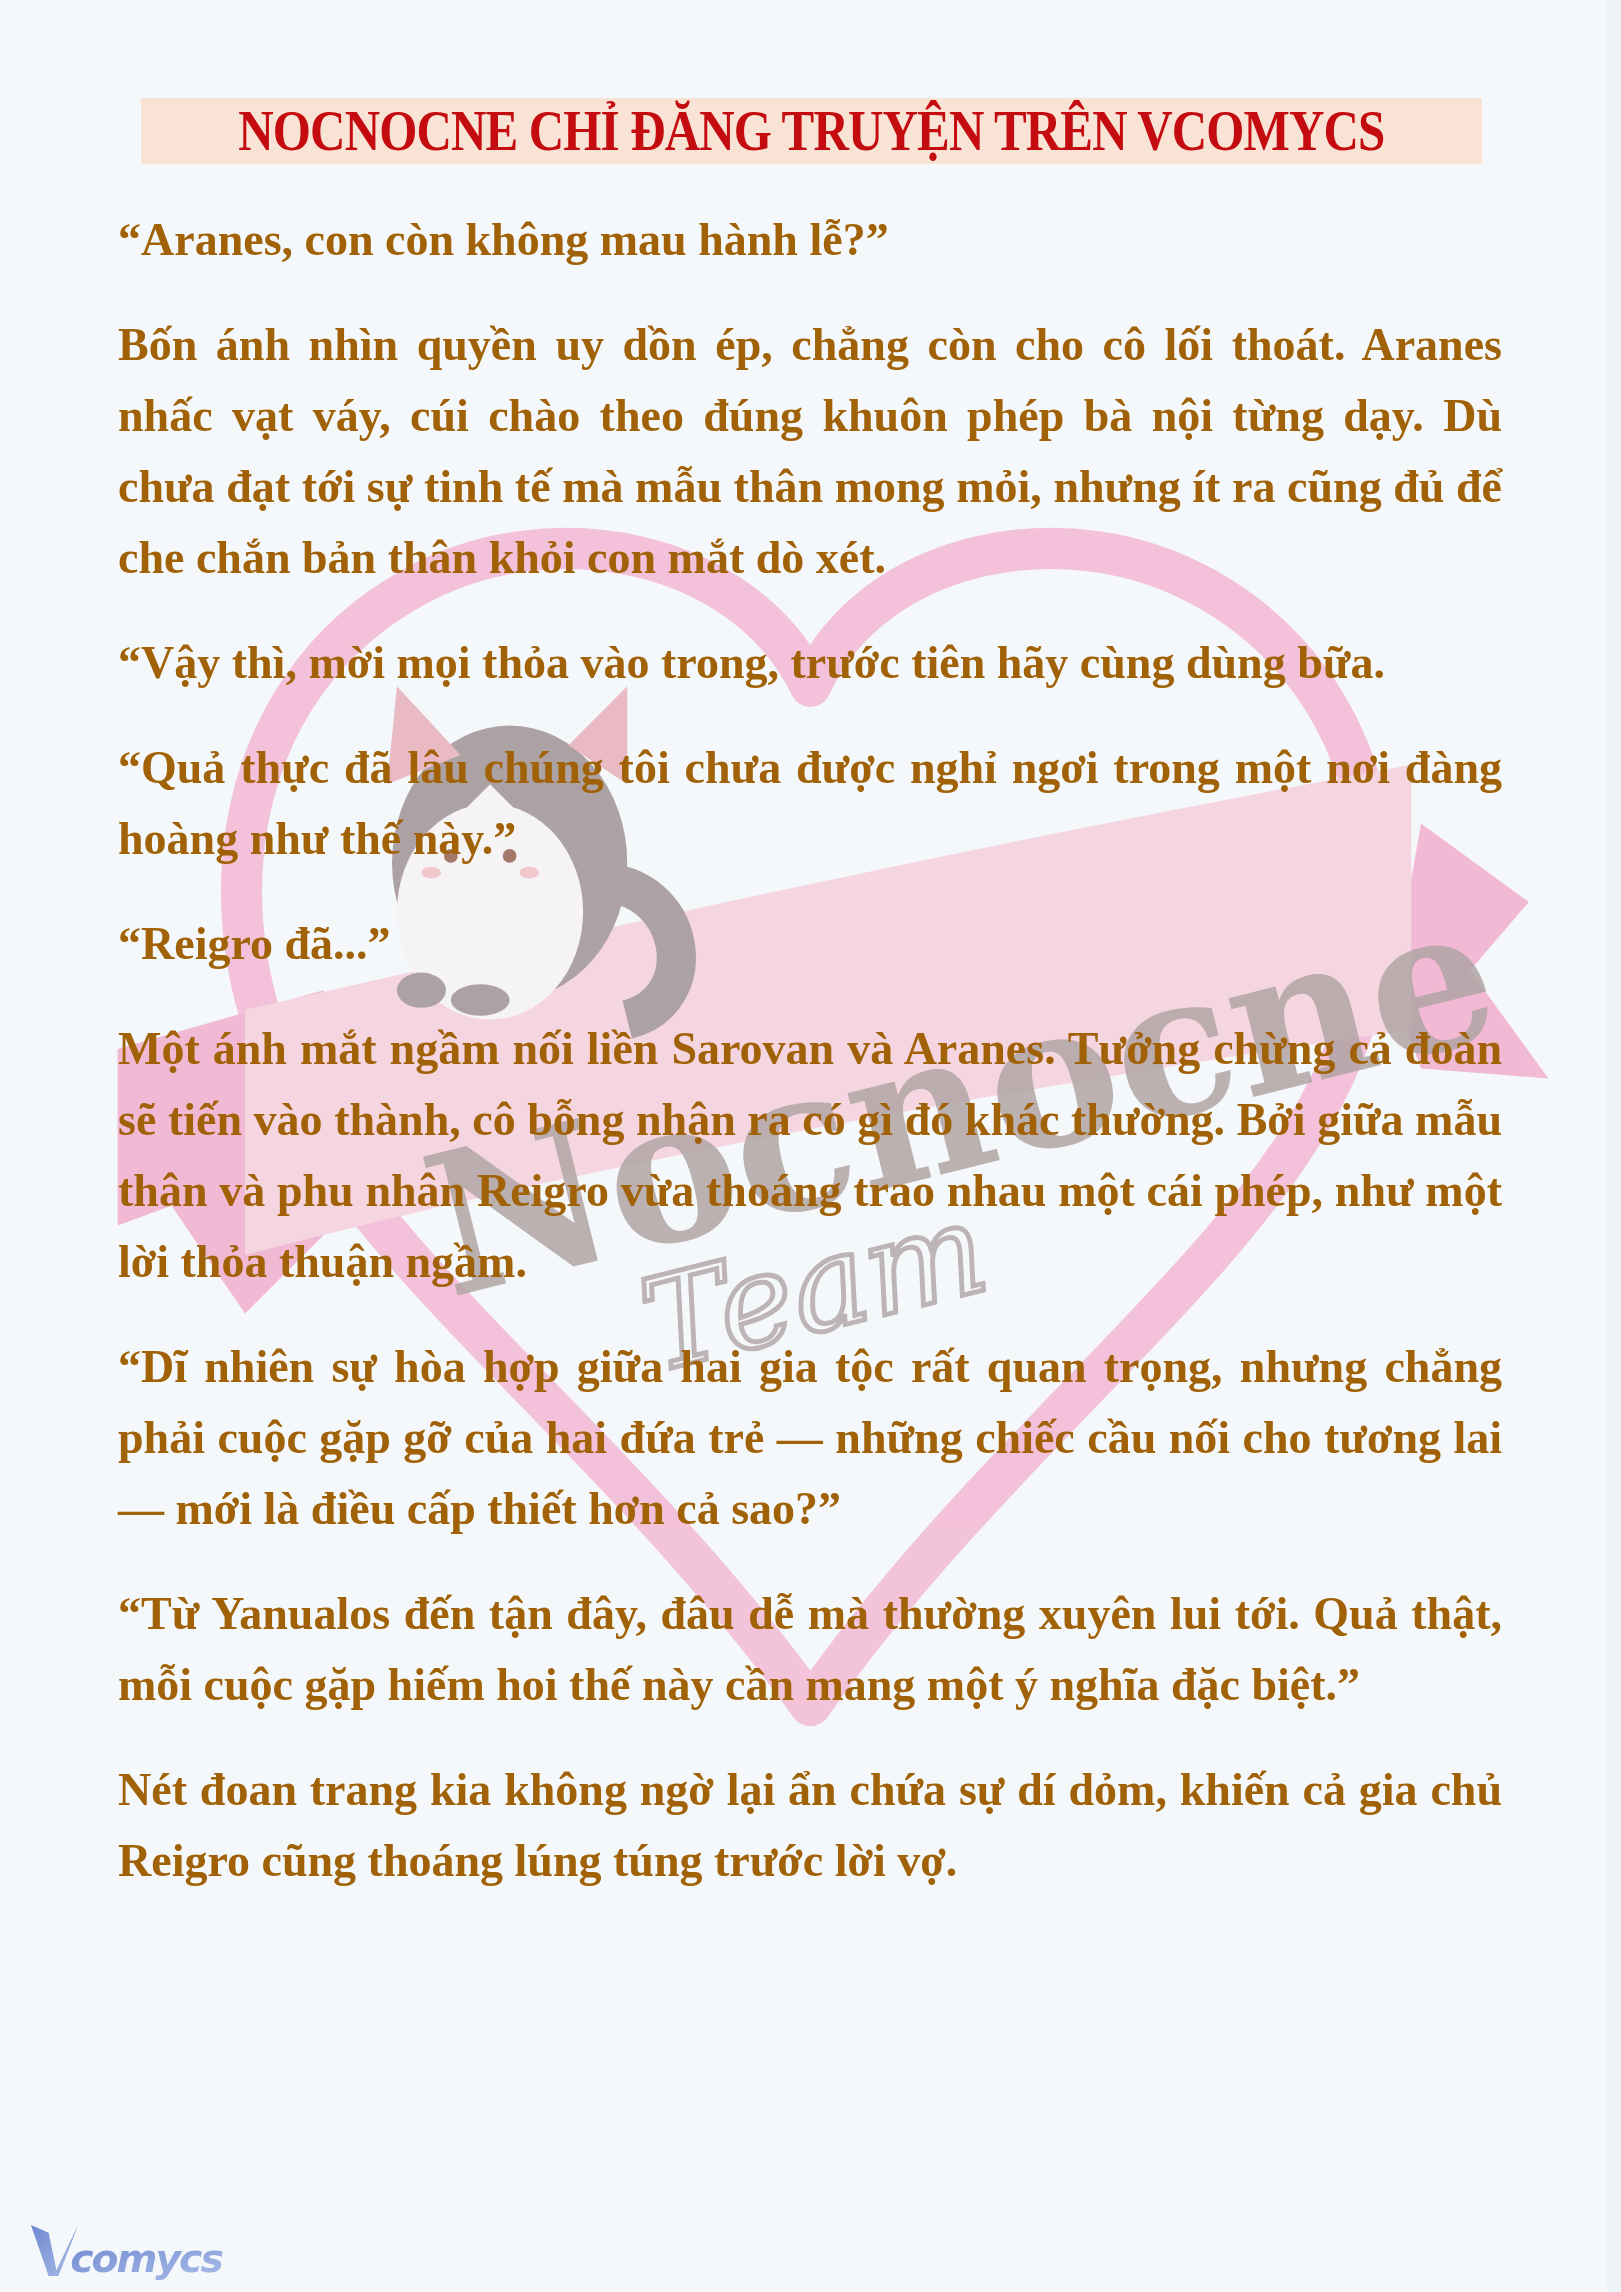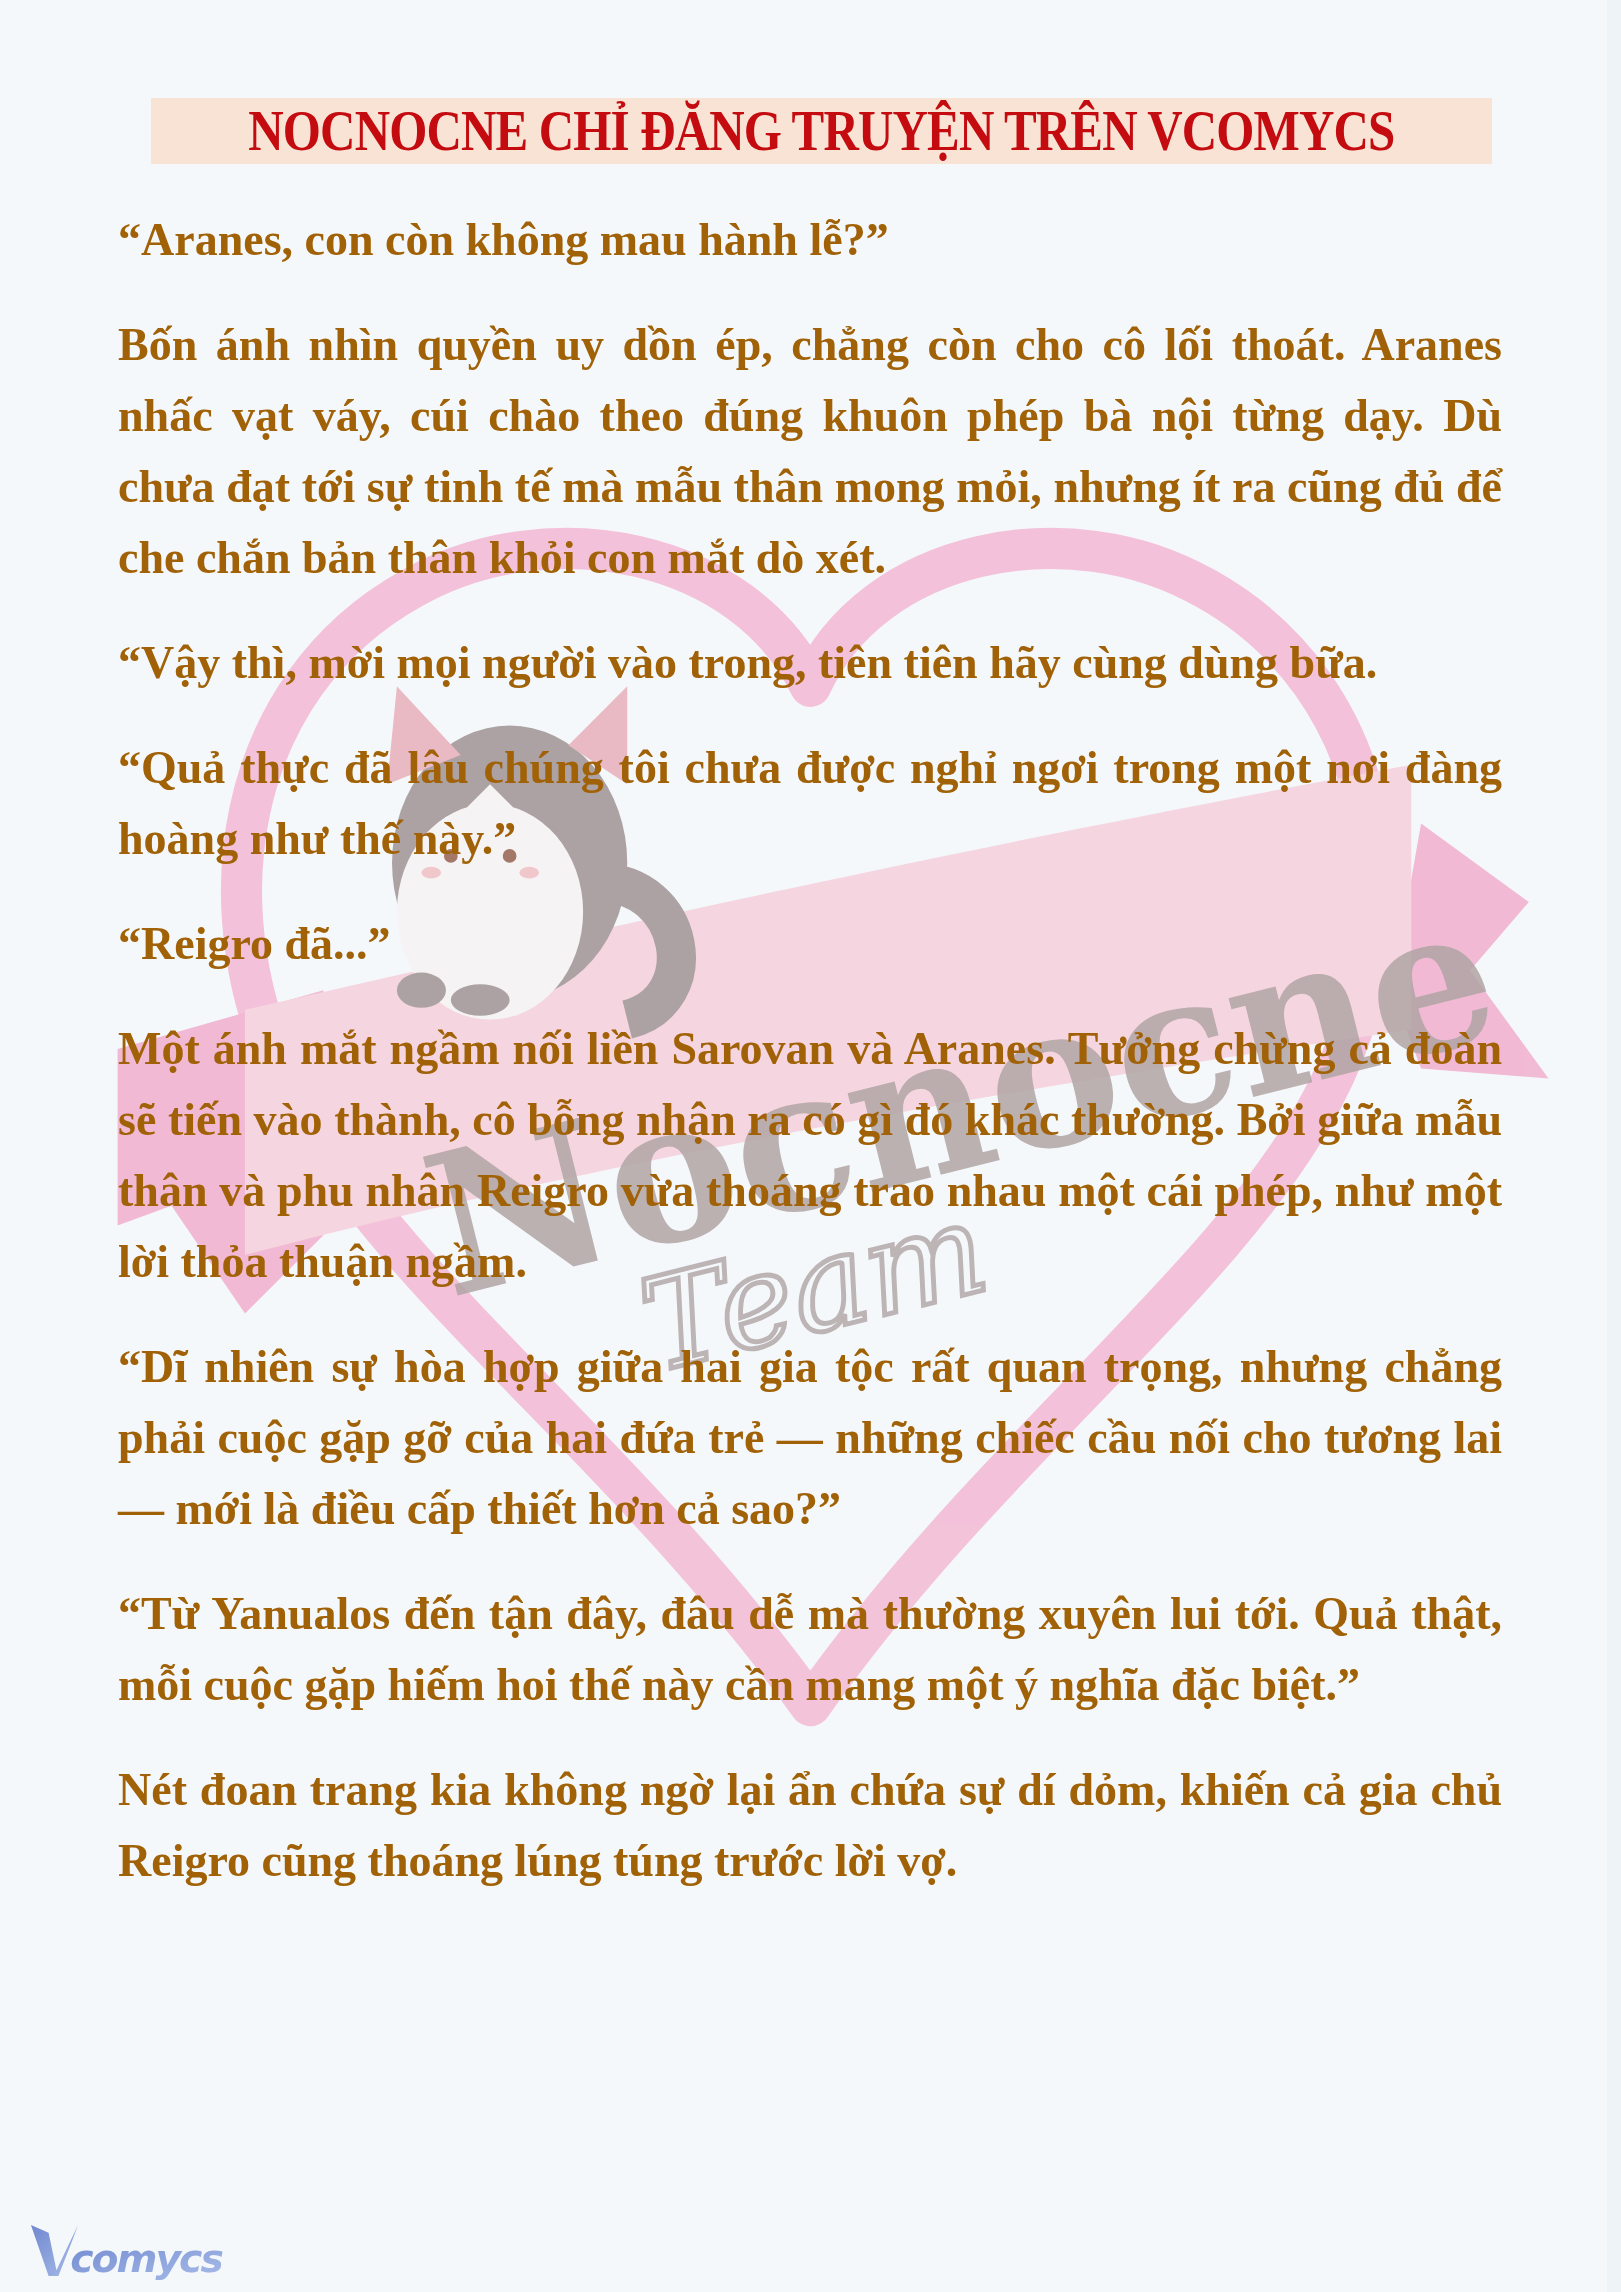--- a/index.html
+++ b/index.html
@@ -11,21 +11,21 @@
   }
   .page-edge {
     position: absolute; top: 0; right: 0; width: 13.7px; height: 2293px;
     background: #eef3f7;
   }
   .watermark {
     position: absolute; left: 0; top: 0; width: 1621px; height: 2293px;
     pointer-events: none;
   }
   .title-bar {
-    position: absolute; left: 151px; top: 98px; width: 1341px; height: 66px;
+    position: absolute; left: 141px; top: 98px; width: 1341px; height: 66px;
     background: #f9e3d5;
     display: flex; align-items: center; justify-content: center;
   }
   .title-text {
     color: #c40b10; font-weight: bold; font-size: 57px;
     letter-spacing: -1px; white-space: nowrap;
     transform: scaleX(0.86); transform-origin: center;
     line-height: 66px;
   }
   .content {
@@ -77,21 +77,21 @@
   </g>
 </svg>
 
 <div class="title-bar">
   <span class="title-text">NOCNOCNE CHỈ ĐĂNG TRUYỆN TRÊN VCOMYCS</span>
 </div>
 
 <div class="content">
   <p class="para">“Aranes, con còn không mau hành lễ?”</p>
   <p class="para">Bốn ánh nhìn quyền uy dồn ép, chẳng còn cho cô lối thoát. Aranes nhấc vạt váy, cúi chào theo đúng khuôn phép bà nội từng dạy. Dù chưa đạt tới sự tinh tế mà mẫu thân mong mỏi, nhưng ít ra cũng đủ để che chắn bản thân khỏi con mắt dò xét.</p>
-  <p class="para">“Vậy thì, mời mọi người vào trong, tiên tiên hãy cùng dùng bữa.</p>
+  <p class="para">“Vậy thì, mời mọi thỏa vào trong, trước tiên hãy cùng dùng bữa.</p>
   <p class="para">“Quả thực đã lâu chúng tôi chưa được nghỉ ngơi trong một nơi đàng hoàng như thế này.”</p>
   <p class="para">“Reigro đã...”</p>
   <p class="para">Một ánh mắt ngầm nối liền Sarovan và Aranes. Tưởng chừng cả đoàn sẽ tiến vào thành, cô bỗng nhận ra có gì đó khác thường. Bởi giữa mẫu thân và phu nhân Reigro vừa thoáng trao nhau một cái phép, như một lời thỏa thuận ngầm.</p>
   <p class="para">“Dĩ nhiên sự hòa hợp giữa hai gia tộc rất quan trọng, nhưng chẳng phải cuộc gặp gỡ của hai đứa trẻ — những chiếc cầu nối cho tương lai — mới là điều cấp thiết hơn cả sao?”</p>
   <p class="para">“Từ Yanualos đến tận đây, đâu dễ mà thường xuyên lui tới. Quả thật, mỗi cuộc gặp hiếm hoi thế này cần mang một ý nghĩa đặc biệt.”</p>
   <p class="para">Nét đoan trang kia không ngờ lại ẩn chứa sự dí dỏm, khiến cả gia chủ Reigro cũng thoáng lúng túng trước lời vợ.</p>
 </div>
 
 <svg class="brand-logo" viewBox="0 0 220 70" xmlns="http://www.w3.org/2000/svg">
   <defs>

